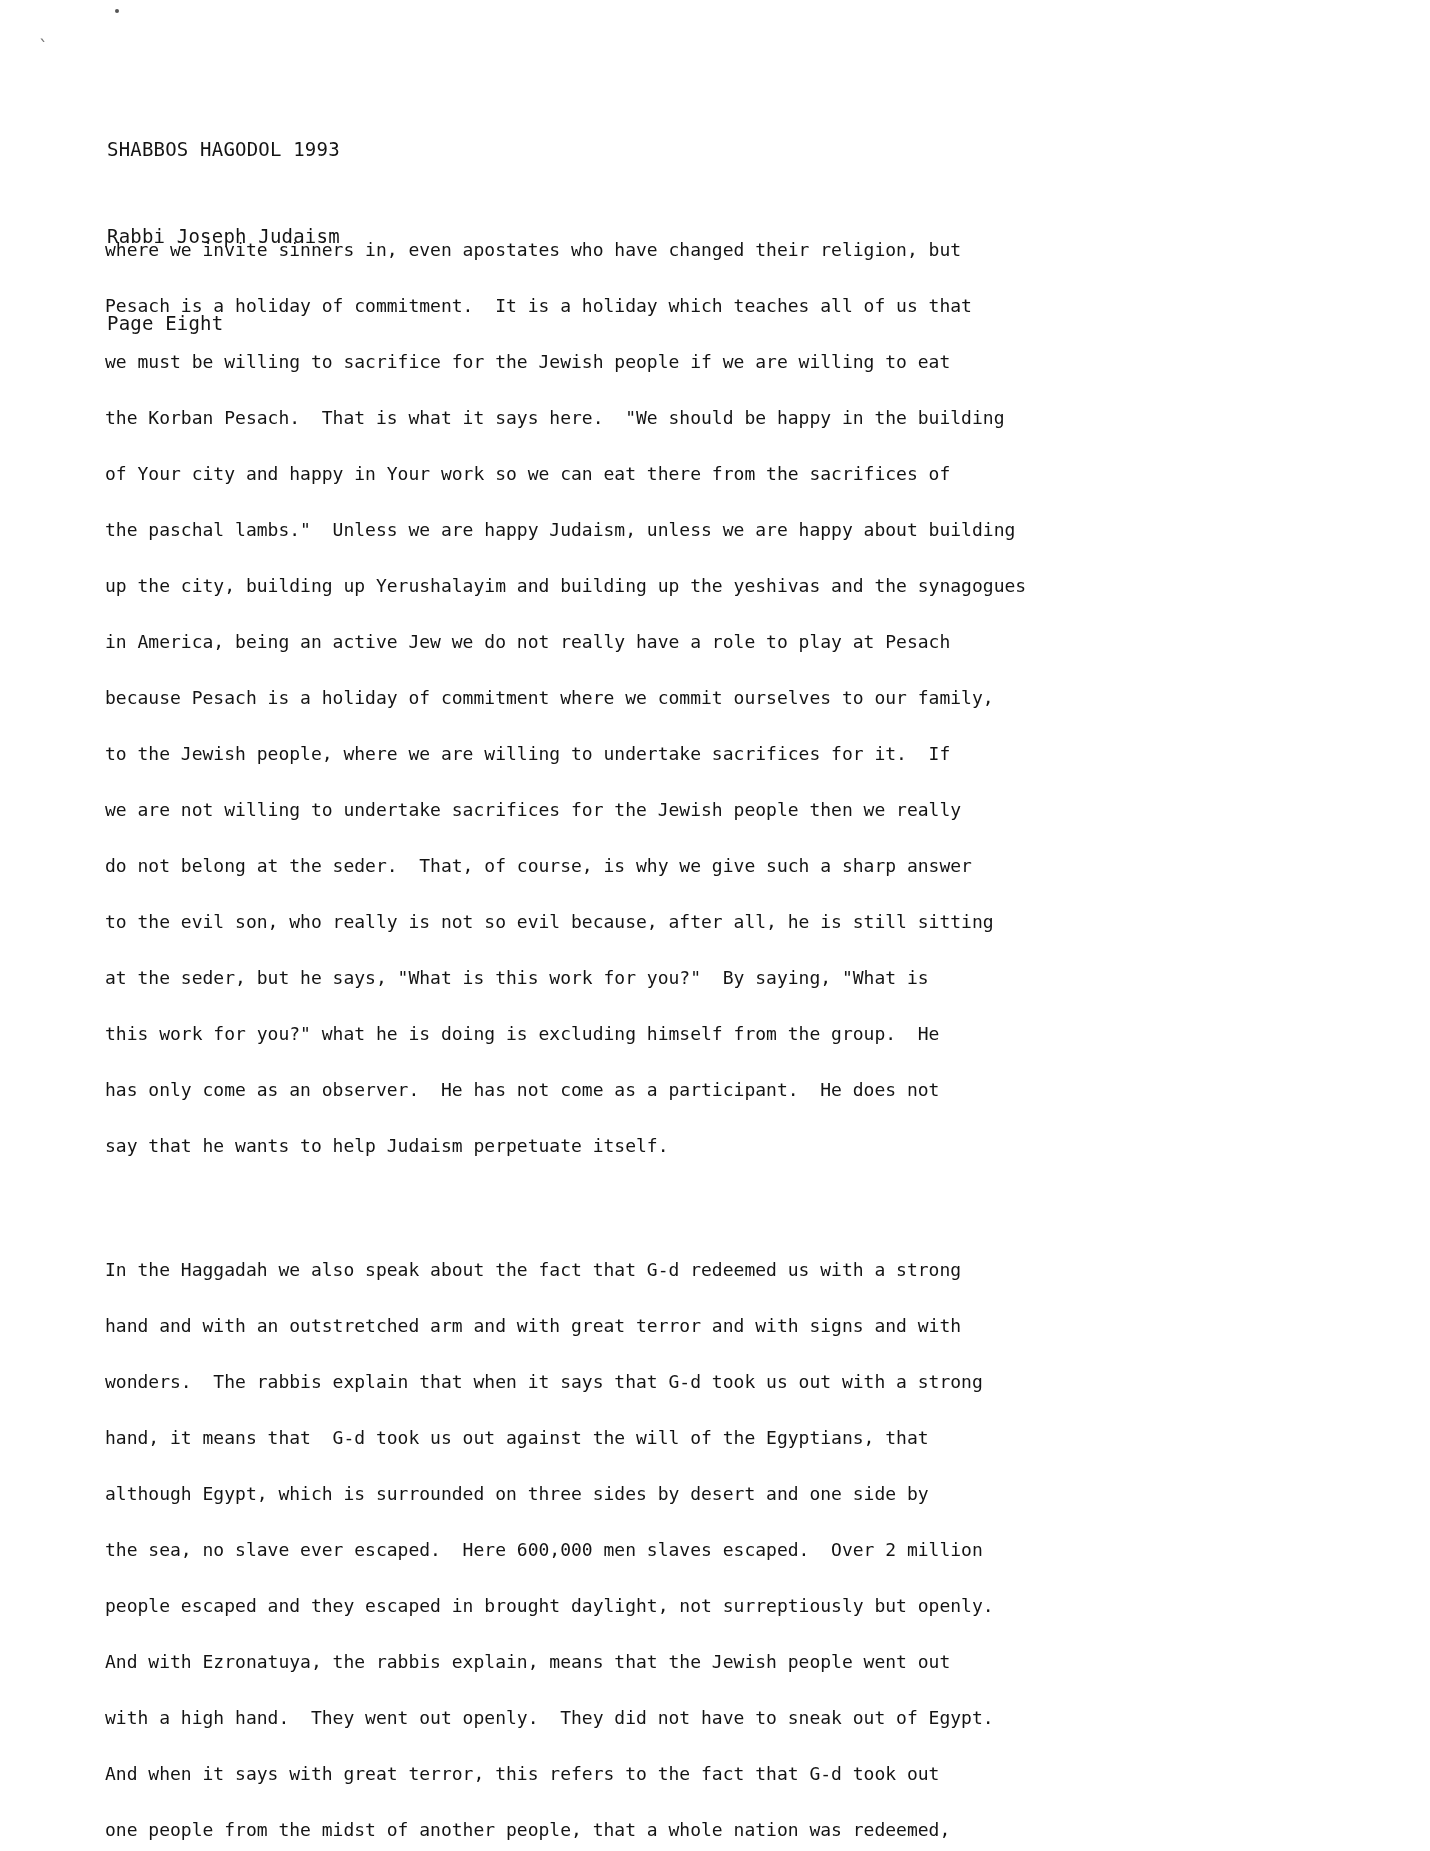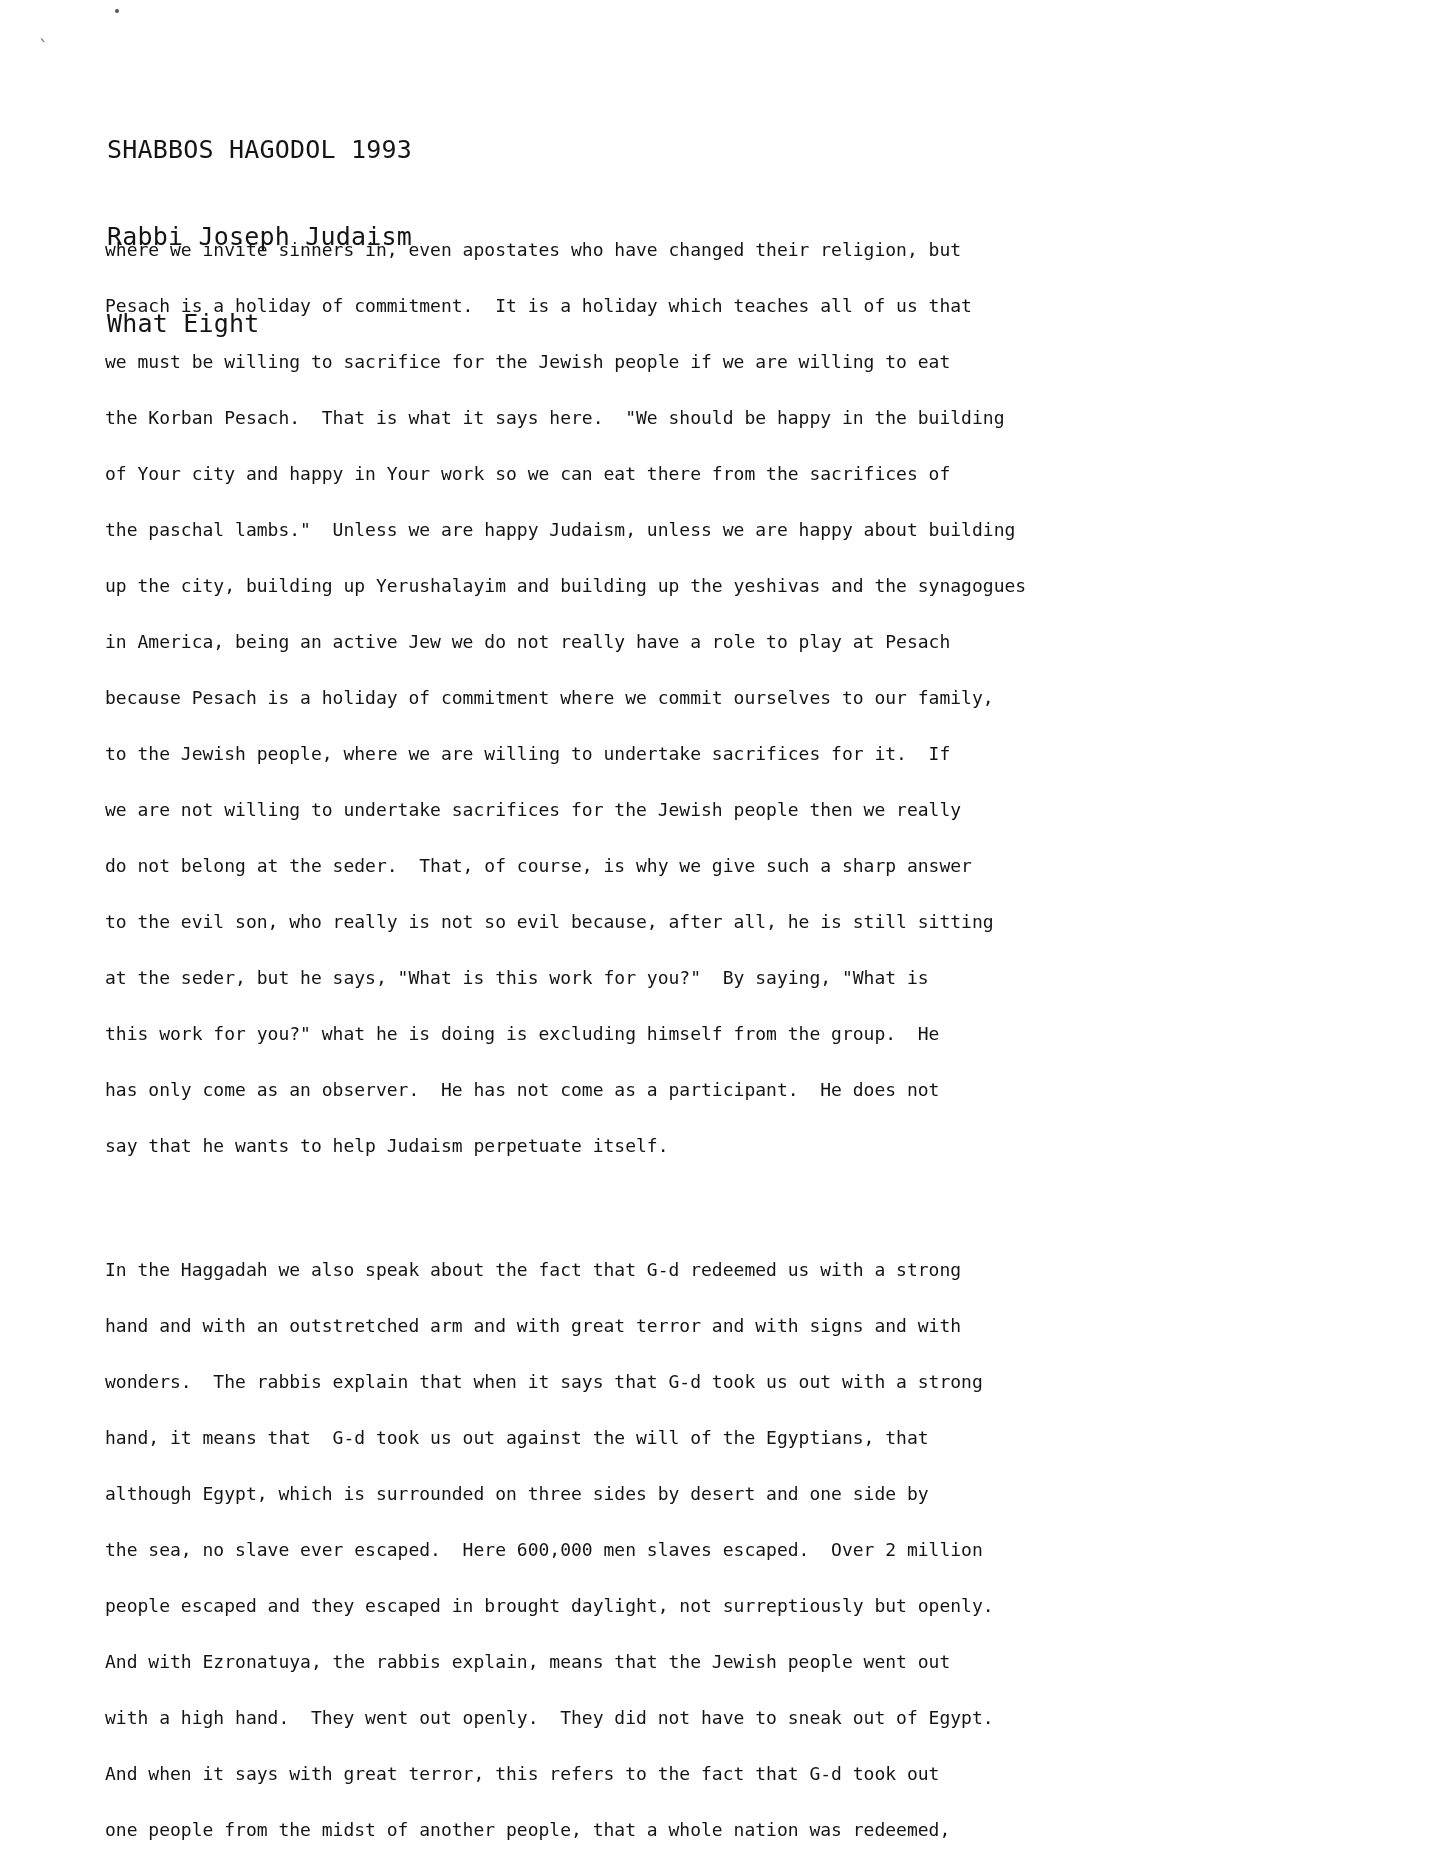--- a/index.html
+++ b/index.html
@@ -13,21 +13,21 @@
     height: 1851px;
     background: #ffffff;
     overflow: hidden;
     font-family: "DejaVu Sans Mono", "Liberation Mono", monospace;
     color: #141414;
   }
   .header {
     position: absolute;
     left: 107px;
     top: 77px;
-    font-size: 25px;
+    font-size: 19px;
     line-height: 29px;
     white-space: pre;
     letter-spacing: 0.2px;
   }
   .body-text {
     position: absolute;
     left: 105px;
     top: 180px;
     font-size: 18px;
     white-space: pre;
@@ -60,20 +60,20 @@
 </head>
 <body>
 
 <div class="page">
   <span class="stray-dot"></span>
   <span class="stray-tilde">`</span>
 
   <div class="header">
     <div>SHABBOS HAGODOL 1993</div>
     <div>Rabbi Joseph Judaism</div>
-    <div>What Eight</div>
+    <div>Page Eight</div>
   </div>
 
   <div class="body-text">
     <div class="paragraph"><div class="line">where we invite sinners in, even apostates who have changed their religion, but</div><div class="line">Pesach is a holiday of commitment.  It is a holiday which teaches all of us that</div><div class="line">we must be willing to sacrifice for the Jewish people if we are willing to eat</div><div class="line">the Korban Pesach.  That is what it says here.  "We should be happy in the building</div><div class="line">of Your city and happy in Your work so we can eat there from the sacrifices of</div><div class="line">the paschal lambs."  Unless we are happy Judaism, unless we are happy about building</div><div class="line">up the city, building up Yerushalayim and building up the yeshivas and the synagogues</div><div class="line">in America, being an active Jew we do not really have a role to play at Pesach</div><div class="line">because Pesach is a holiday of commitment where we commit ourselves to our family,</div><div class="line">to the Jewish people, where we are willing to undertake sacrifices for it.  If</div><div class="line">we are not willing to undertake sacrifices for the Jewish people then we really</div><div class="line">do not belong at the seder.  That, of course, is why we give such a sharp answer</div><div class="line">to the evil son, who really is not so evil because, after all, he is still sitting</div><div class="line">at the seder, but he says, "What is this work for you?"  By saying, "What is</div><div class="line">this work for you?" what he is doing is excluding himself from the group.  He</div><div class="line">has only come as an observer.  He has not come as a participant.  He does not</div><div class="line">say that he wants to help Judaism perpetuate itself.</div></div>
     <div class="paragraph"><div class="line">In the Haggadah we also speak about the fact that G-d redeemed us with a strong</div><div class="line">hand and with an outstretched arm and with great terror and with signs and with</div><div class="line">wonders.  The rabbis explain that when it says that G-d took us out with a strong</div><div class="line">hand, it means that  G-d took us out against the will of the Egyptians, that</div><div class="line">although Egypt, which is surrounded on three sides by desert and one side by</div><div class="line">the sea, no slave ever escaped.  Here 600,000 men slaves escaped.  Over 2 million</div><div class="line">people escaped and they escaped in brought daylight, not surreptiously but openly.</div><div class="line">And with Ezronatuya, the rabbis explain, means that the Jewish people went out</div><div class="line">with a high hand.  They went out openly.  They did not have to sneak out of Egypt.</div><div class="line">And when it says with great terror, this refers to the fact that G-d took out</div><div class="line">one people from the midst of another people, that a whole nation was redeemed,</div></div>
   </div>
 </div>
 
 </body></html>

